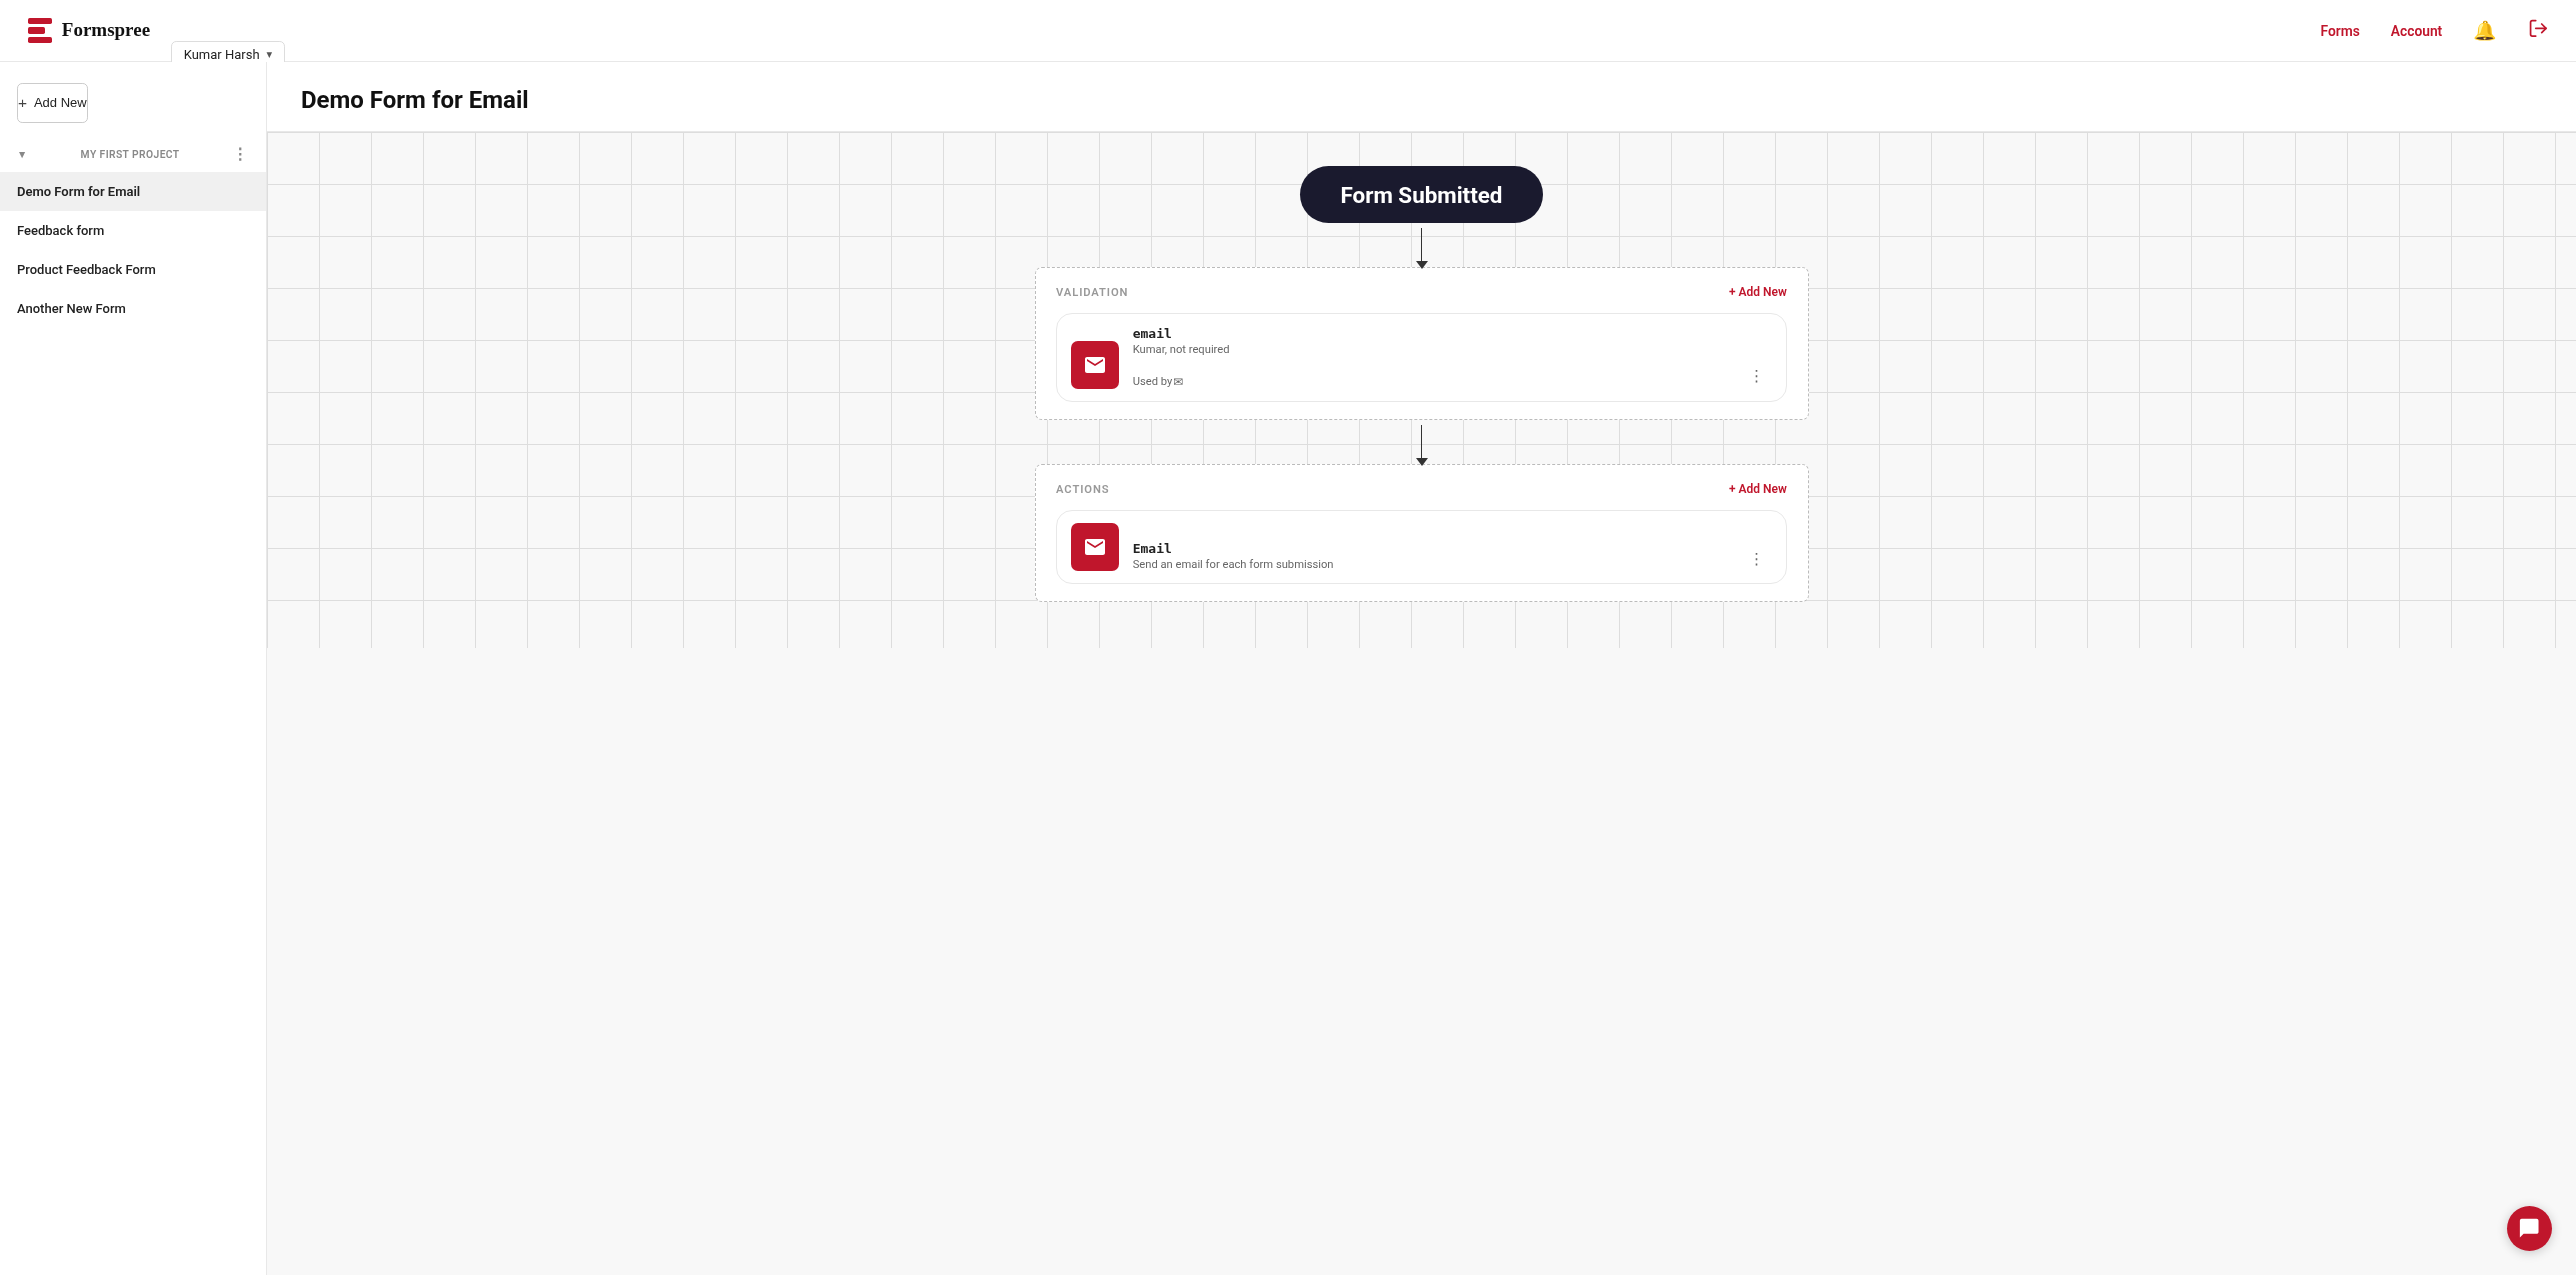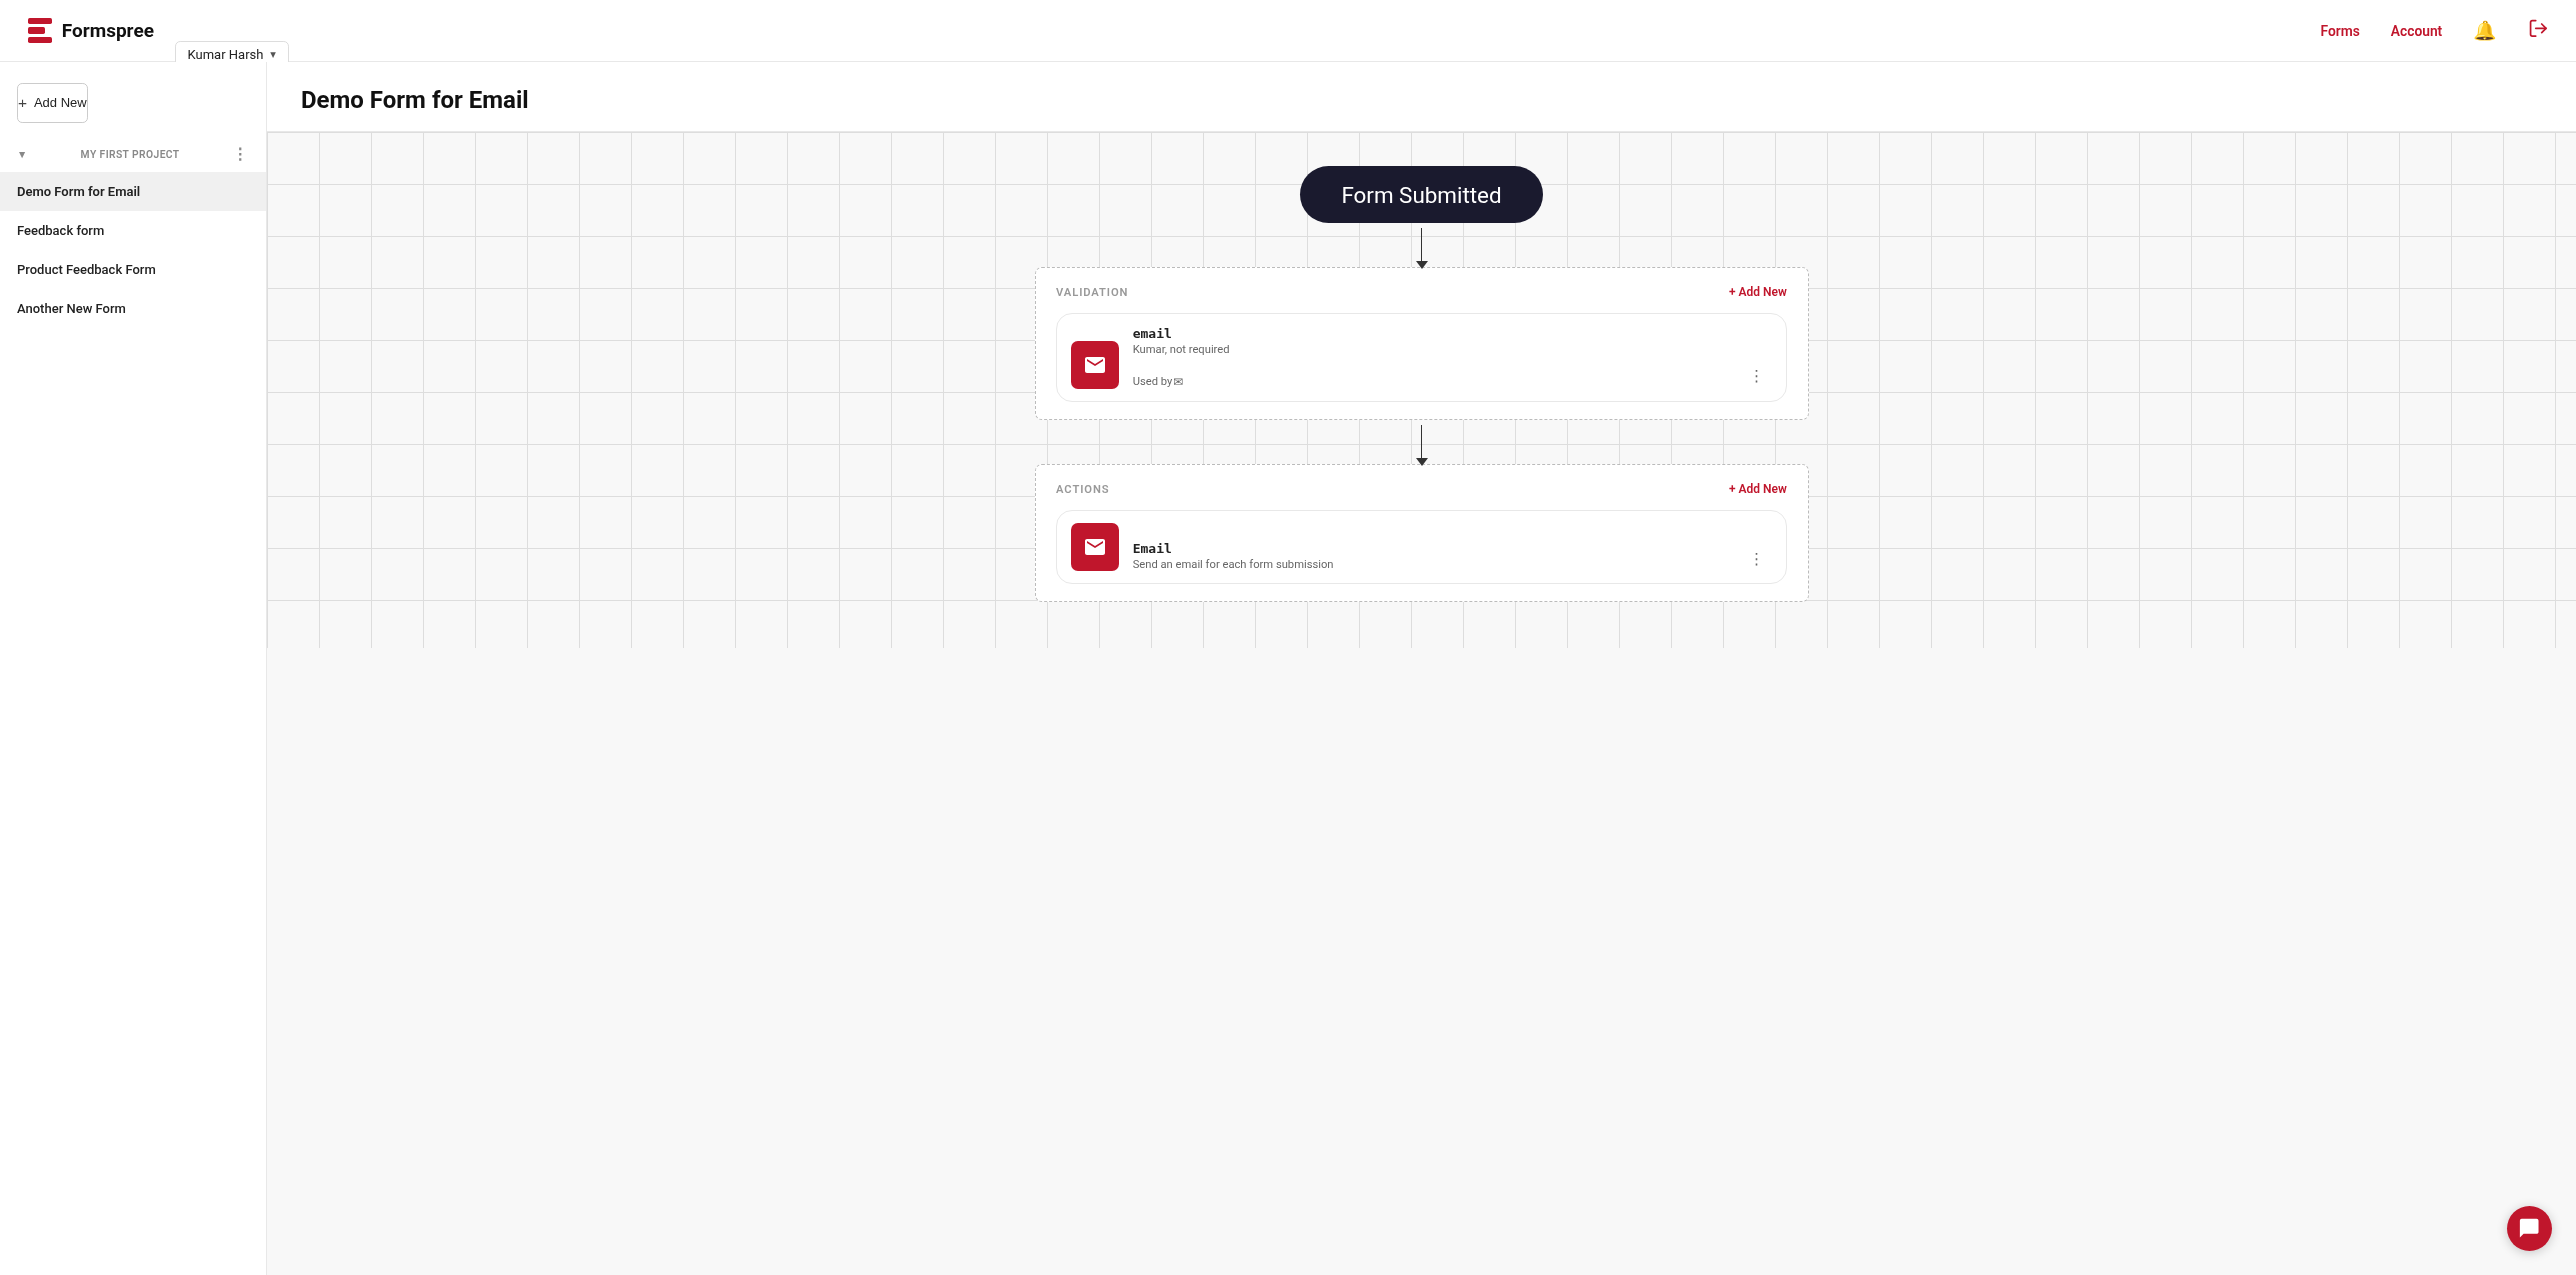--- a/index.html
+++ b/index.html
@@ -30,20 +30,21 @@
       width: 24px;
       height: 6.9px;
       background: #c0162c;
       border-radius: 1.7px;
     }
     .logo-icon span:nth-child(2) { width: 17px; }
     .logo-text {
       font-size: 19px;
       font-weight: 700;
       color: #111;
+      font-family: Liberation Serif, serif;
     }
     .workspace-selector {
       display: flex;
       align-items: center;
       gap: 6.9px;
       border: 1.3px solid #ddd;
       border-radius: 5.2px;
       padding: 5.2px 12px;
       cursor: pointer;
       font-size: 13px;
@@ -183,21 +184,21 @@
       margin: 0 auto;
     }
 
     
     .form-submitted-pill {
       background: #1a1a2e;
       color: #fff;
       border-radius: 34px;
       padding: 15.5px 41px;
       font-size: 22.4px;
-      font-weight: 400;
+      font-weight: 700;
       display: inline-block;
       margin-bottom: 0;
     }
 
     .arrow-down {
       width: 1.7px;
       height: 34px;
       background: #333;
       position: relative;
       margin: 0 auto;

